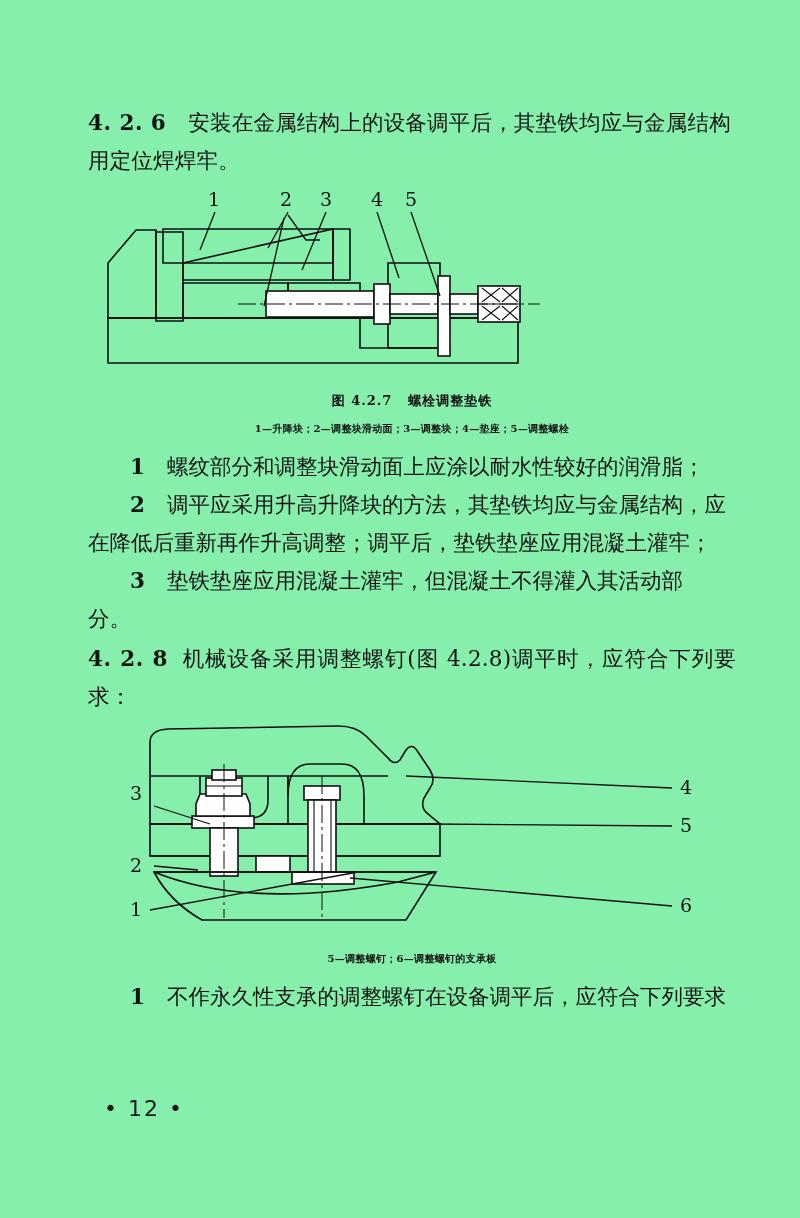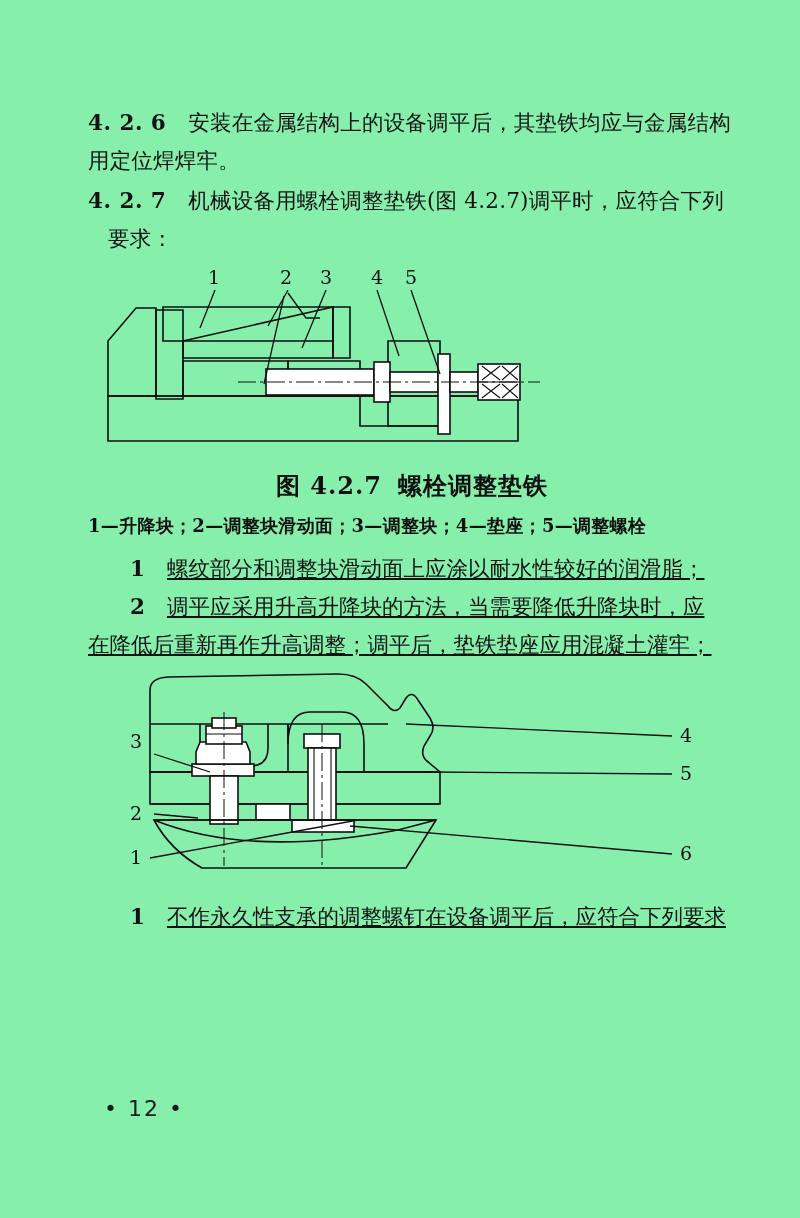--- a/index.html
+++ b/index.html
@@ -40,42 +40,41 @@
   }
   .para .gap-lg { display: inline-block; width: 22px; }
   .para .gap-sm { display: inline-block; width: 14px; }
 
   .item {
     font-size: 21.5px;
     line-height: 38px;
     text-align: justify;
     margin: 0;
     color: #131313;
-    text-decoration: underline;
   }
   .item .idx {
     font-weight: bold;
     display: inline-block;
     margin-left: 42px;
     margin-right: 22px;
   }
 
   
   .fig-title {
     text-align: center;
-    font-size: 24px;
+    font-size: 13px;
     font-weight: bold;
     letter-spacing: 1px;
     margin: 0;
     color: #101010;
   }
   .fig-title .sp { display: inline-block; width: 16px; }
   .fig-legend {
-    text-align: left;
-    font-size: 18px;
+    text-align: center;
+    font-size: 10px;
     font-weight: bold;
     letter-spacing: 0.3px;
     margin: 0;
     color: #101010;
   }
 
   
   .page-num {
     position: absolute;
     left: 104px;
@@ -109,24 +108,20 @@
 <div id="page">
 
   <div class="content">
 
     <div style="height:104px"></div>
     <p class="para">
       <span class="num">4. 2. 6</span><span class="gap-lg"></span><span>安装在金属结构上的设备调平后，其垫铁均应与金属结构</span><br>
       <span>用定位焊焊牢。</span>
     </p>
 
-    <p class="para" style="margin-top:2px">
-      <span class="num">4. 2. 7</span><span class="gap-lg"></span><span>机械设备用螺栓调整垫铁(图 4.2.7)调平时，应符合下列</span><br>
-      <span style="display:inline-block;width:20px"></span><span>要求：</span>
-    </p>
 
     <div class="figure-box" style="margin-top:8px;">
       <svg width="648" height="200" viewBox="0 0 648 200">
         <defs>
           <pattern id="h45" width="13" height="13" patternUnits="userSpaceOnUse" patternTransform="rotate(45)">
             <line x1="0" y1="0" x2="0" y2="13" class="hatch-l"></line>
           </pattern>
           <pattern id="h45b" width="13" height="13" patternUnits="userSpaceOnUse" patternTransform="rotate(-45)">
             <line x1="0" y1="0" x2="0" y2="13" class="hatch-l"></line>
           </pattern>
@@ -189,24 +184,31 @@
 
     <p class="fig-title" style="margin-top:4px">
       <span>图 4.2.7</span><span class="sp"></span><span>螺栓调整垫铁</span>
     </p>
     <p class="fig-legend" style="margin-top:12px">1—升降块；2—调整块滑动面；3—调整块；4—垫座；5—调整螺栓</p>
 
     <p class="item" style="margin-top:12px">
       <span class="idx">1</span><span>螺纹部分和调整块滑动面上应涂以耐水性较好的润滑脂；</span>
     </p>
     <p class="item">
-      <span class="idx">2</span><span>调平应采用升高升降块的方法，当需要降低升降块时，应</span><br>
+      <span class="idx">2</span><span>调平应采用升高升降块的方法，其垫铁均应与金属结构，应</span><br>
       <span>在降低后重新再作升高调整；调平后，垫铁垫座应用混凝土灌牢；</span>
     </p>
-
+    <p class="item">
+      <span class="idx">3</span><span>垫铁垫座应用混凝土灌牢，但混凝土不得灌入其活动部</span><br>
+      <span>分。</span>
+    </p>
+
+    <p class="para" style="margin-top:2px">
+      <span class="num">4. 2. 8</span><span class="gap-sm"></span><span>机械设备采用调整螺钉(图 4.2.8)调平时，应符合下列要求：</span>
+    </p>
 
     <div class="figure-box" style="margin-top:4px;">
       <svg width="648" height="218" viewBox="0 0 648 218">
         <defs>
           <pattern id="h45c" width="13" height="13" patternUnits="userSpaceOnUse" patternTransform="rotate(45)">
             <line x1="0" y1="0" x2="0" y2="13" class="hatch-l"></line>
           </pattern>
           <pattern id="conc" width="30" height="26" patternUnits="userSpaceOnUse">
             <circle cx="5" cy="6" r="1.4" class="dot"></circle>
             <circle cx="20" cy="17" r="1.4" class="dot"></circle>
@@ -269,20 +271,21 @@
 
         <text class="lbl" x="42" y="80">3</text>
         <text class="lbl" x="42" y="152">2</text>
         <text class="lbl" x="42" y="196">1</text>
         <text class="lbl" x="592" y="74">4</text>
         <text class="lbl" x="592" y="112">5</text>
         <text class="lbl" x="592" y="192">6</text>
       </svg>
     </div>
 
+    <p class="fig-legend" style="margin-top:14px">5—调整螺钉；6—调整螺钉的支承板</p>
 
     <p class="item" style="margin-top:12px">
       <span class="idx">1</span><span>不作永久性支承的调整螺钉在设备调平后，应符合下列要求</span>
     </p>
 
   </div>
 
   <div class="page-num">• 12 •</div>
 
 </div>

